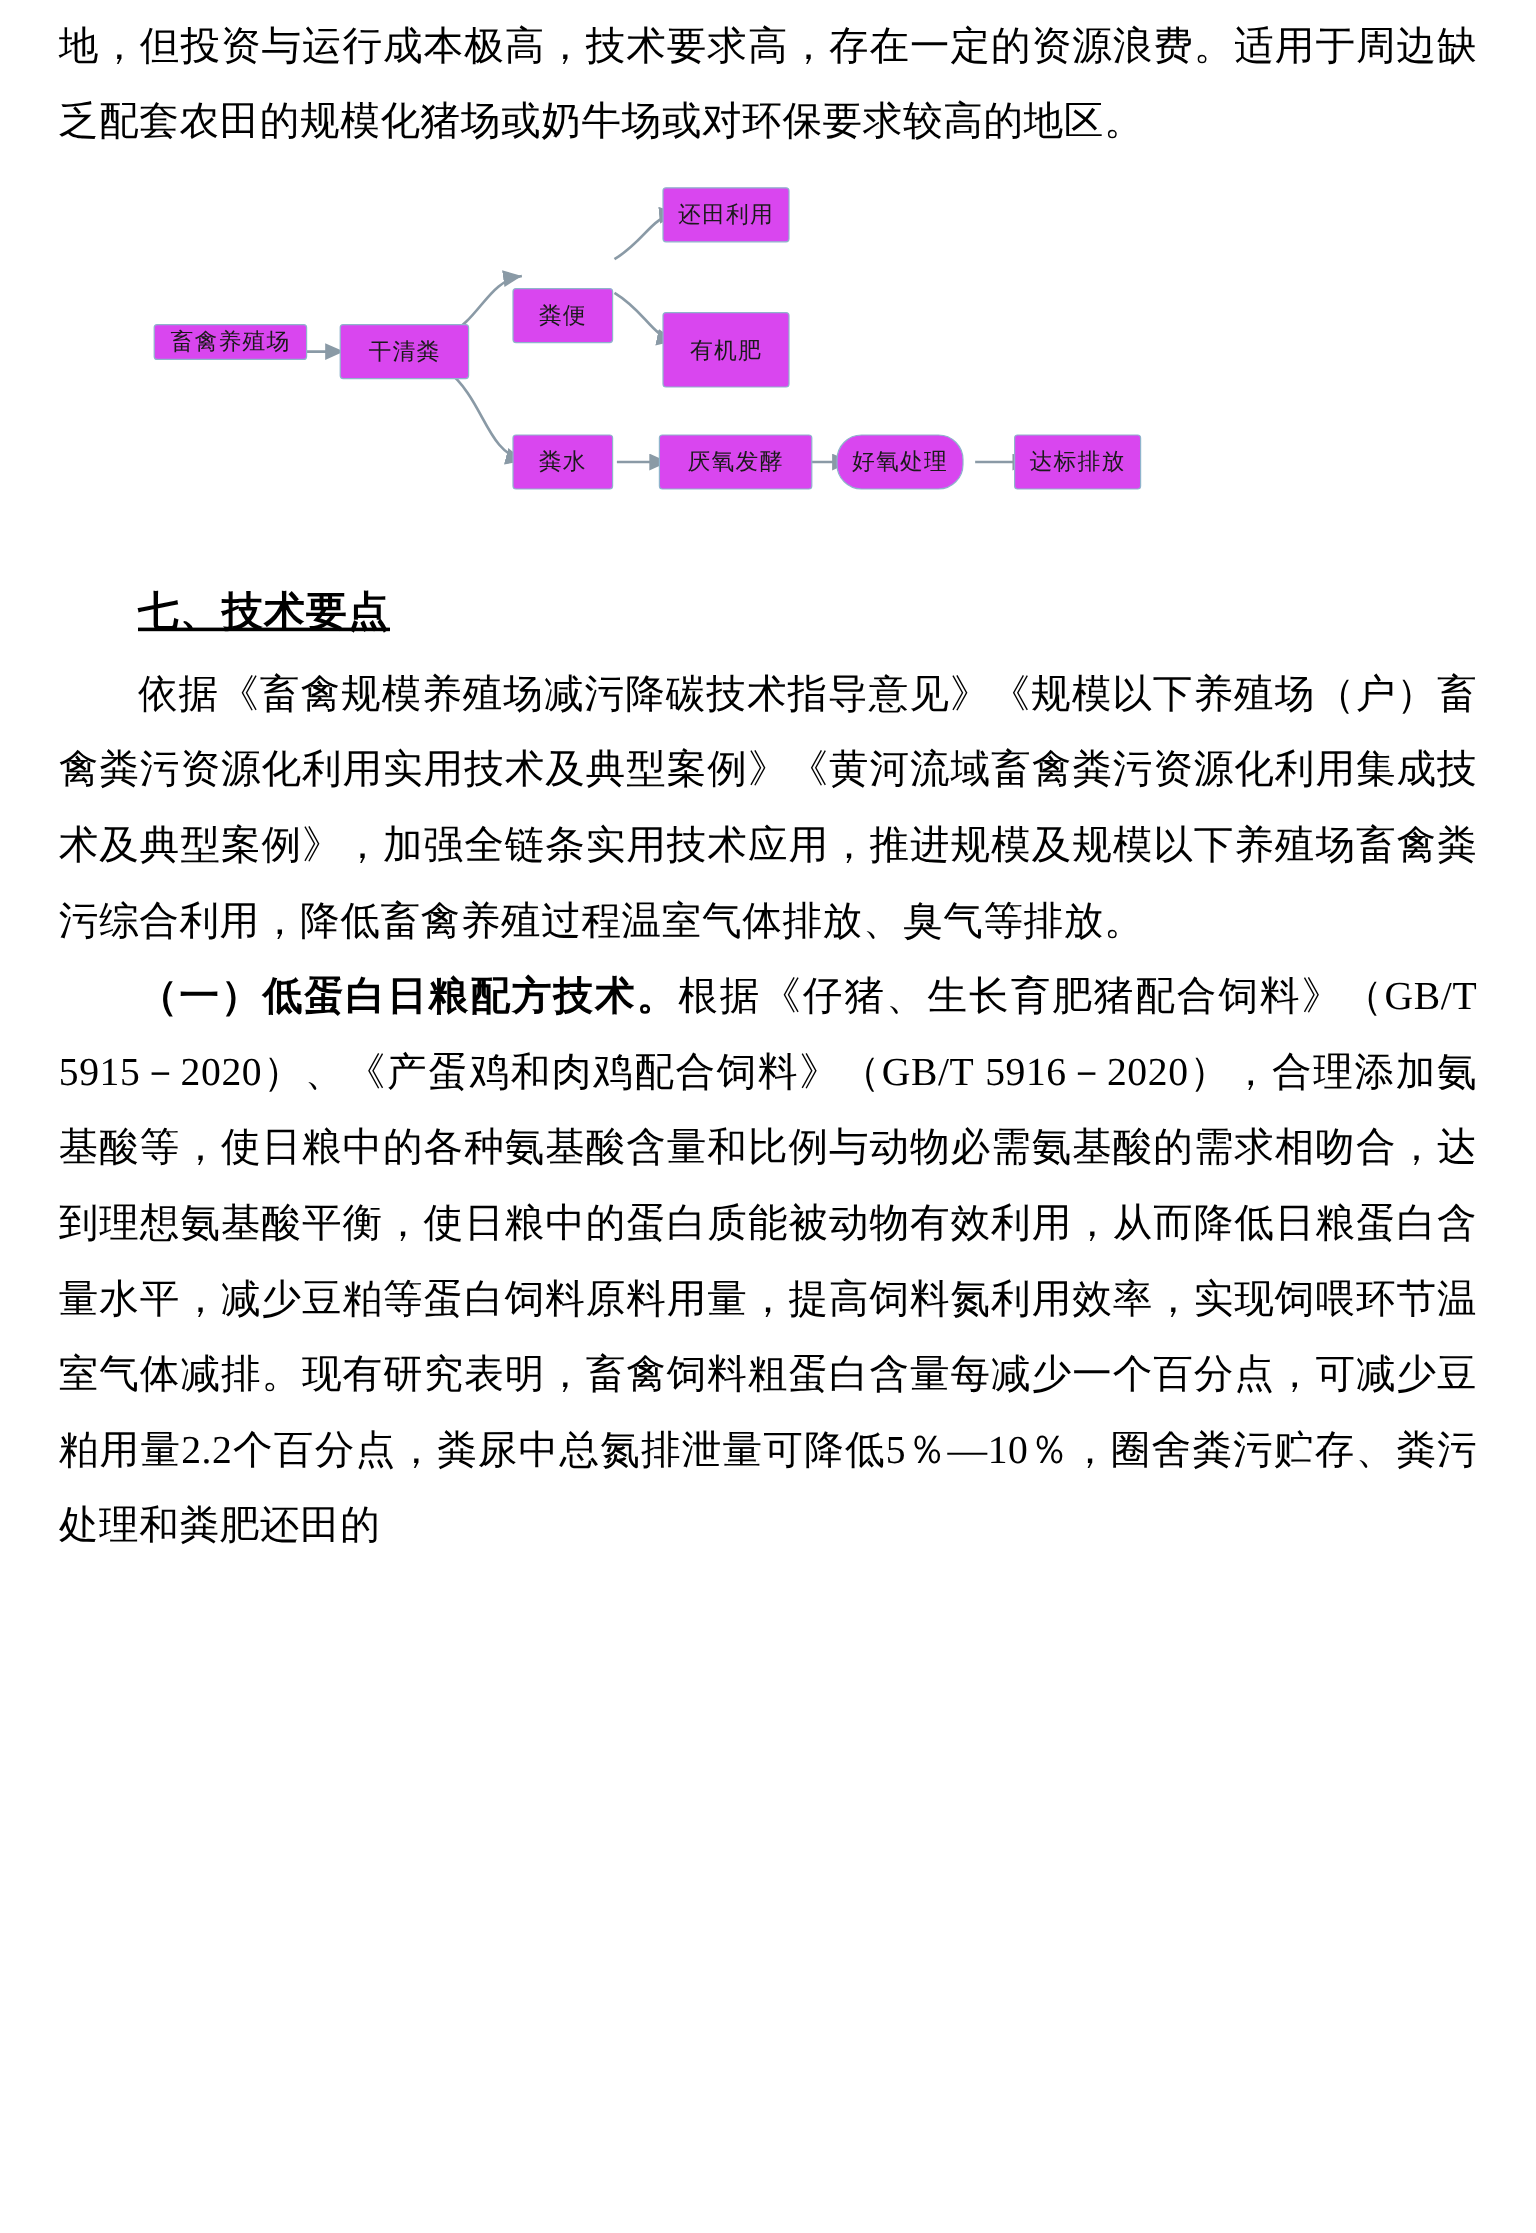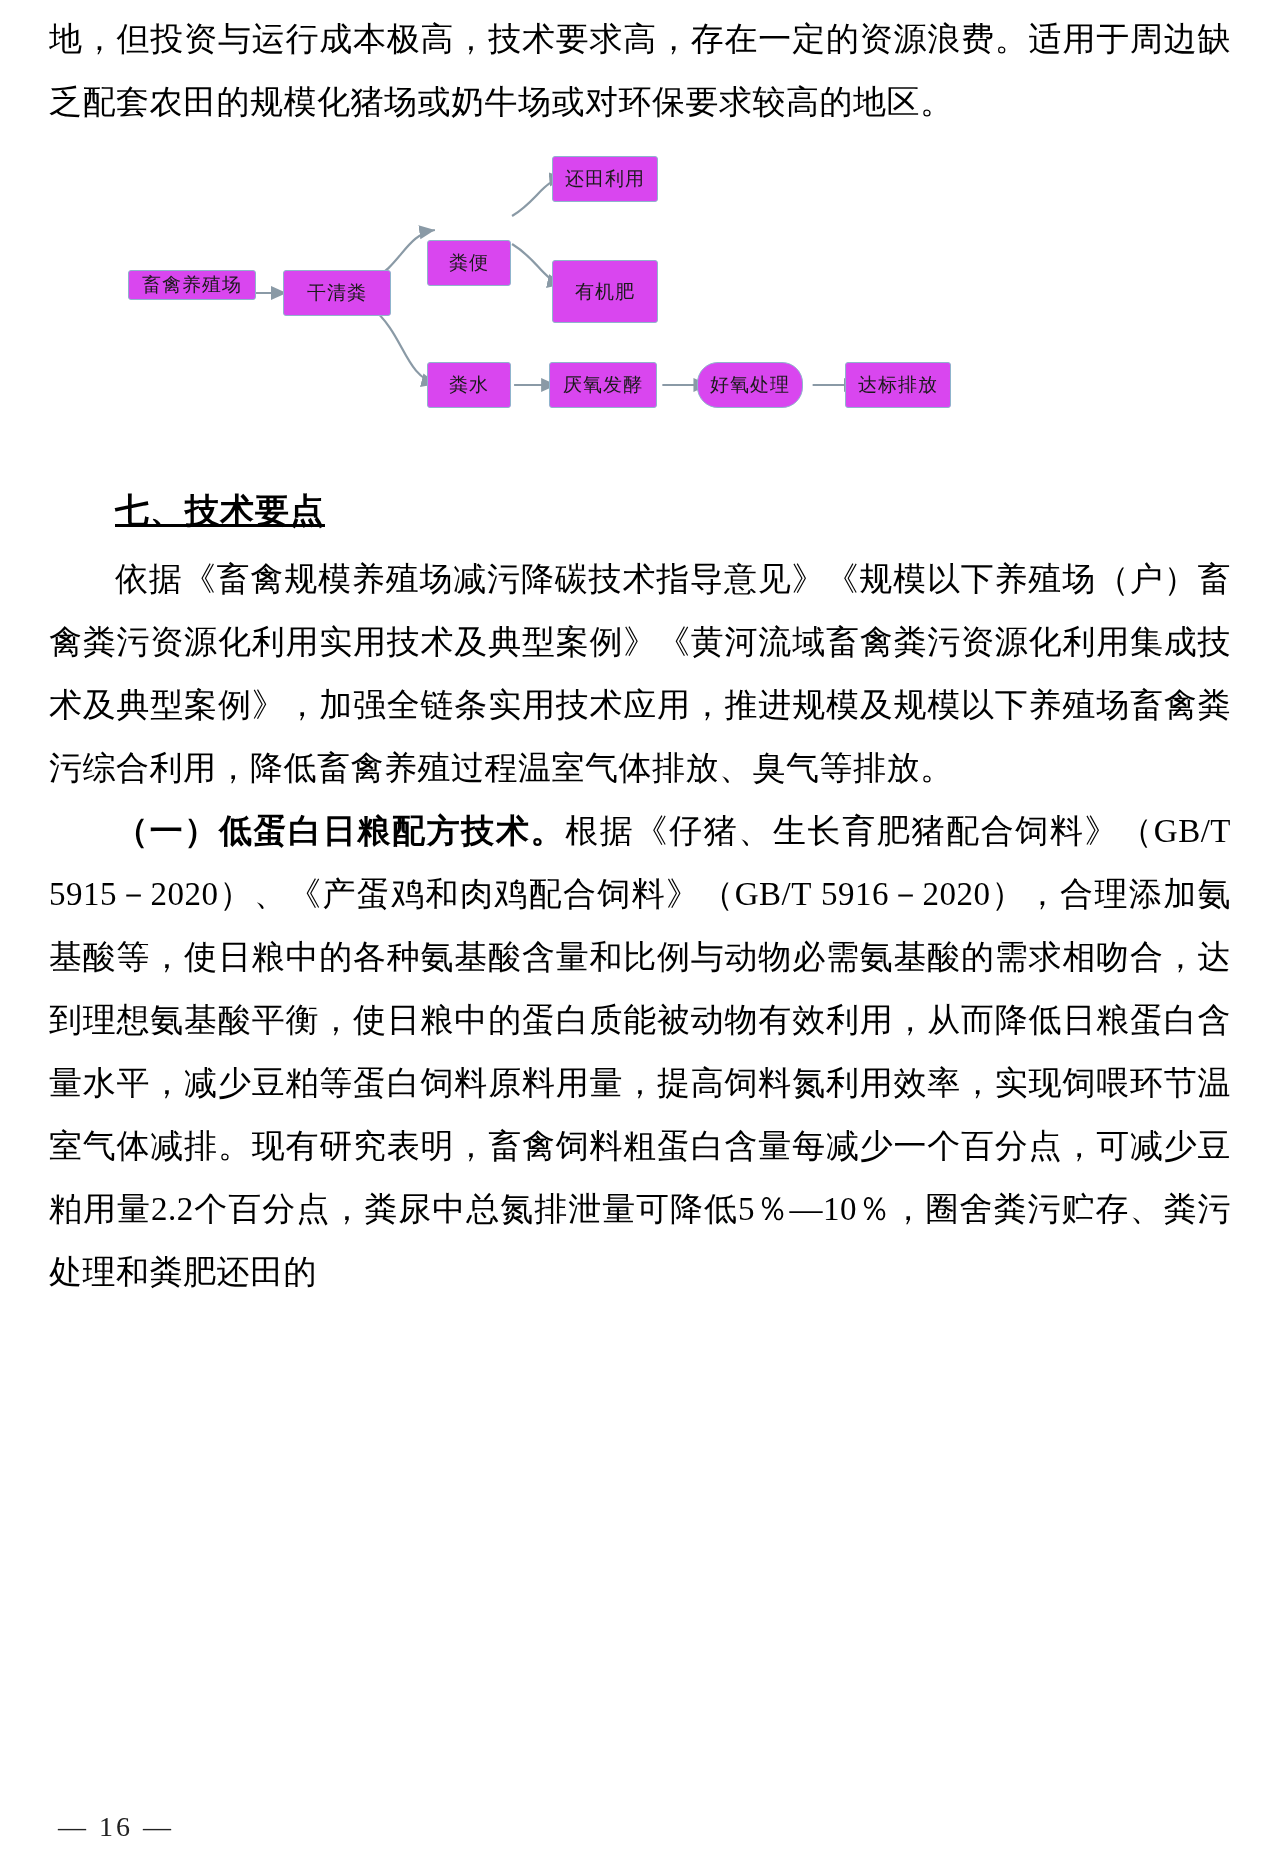--- a/index.html
+++ b/index.html
@@ -128,31 +128,30 @@
     </div>
     <div class="node" style="left:503px; top:0px; width:106px; height:46px;">
       <span>还田利用</span>
     </div>
     <div class="node" style="left:503px; top:104px; width:106px; height:63px;">
       <span>有机肥</span>
     </div>
     <div class="node" style="left:378px; top:206px; width:84px; height:46px;">
       <span>粪水</span>
     </div>
-    <div class="node" style="left:500px; top:206px; width:108px; height:46px;">
+    <div class="node" style="left:500px; top:206px; width:128px; height:46px;">
       <span>厌氧发酵</span>
     </div>
     <div class="node" style="left:648px; top:206px; width:106px; height:46px;border-radius:21px;">
       <span>好氧处理</span>
     </div>
     <div class="node" style="left:796px; top:206px; width:106px; height:46px;">
       <span>达标排放</span>
     </div>
   </div>
 
   <h2 class="section-heading">七、技术要点</h2>
 
   <p class="para indent">依据《畜禽规模养殖场减污降碳技术指导意见》《规模以下养殖场（户）畜禽粪污资源化利用实用技术及典型案例》《黄河流域畜禽粪污资源化利用集成技术及典型案例》，加强全链条实用技术应用，推进规模及规模以下养殖场畜禽粪污综合利用，降低畜禽养殖过程温室气体排放、臭气等排放。</p>
 
   <p class="para indent"><span class="bold-lead">（一）低蛋白日粮配方技术。</span><span>根据《仔猪、生长育肥猪配合饲料》（GB/T 5915－2020）、《产蛋鸡和肉鸡配合饲料》（GB/T 5916－2020），合理添加氨基酸等，使日粮中的各种氨基酸含量和比例与动物必需氨基酸的需求相吻合，达到理想氨基酸平衡，使日粮中的蛋白质能被动物有效利用，从而降低日粮蛋白含量水平，减少豆粕等蛋白饲料原料用量，提高饲料氮利用效率，实现饲喂环节温室气体减排。现有研究表明，畜禽饲料粗蛋白含量每减少一个百分点，可减少豆粕用量2.2个百分点，粪尿中总氮排泄量可降低5％—10％，圈舍粪污贮存、粪污处理和粪肥还田的</span></p>
 
-  <div class="footer">—  16  —</div>
 </div>
 
 </body></html>

